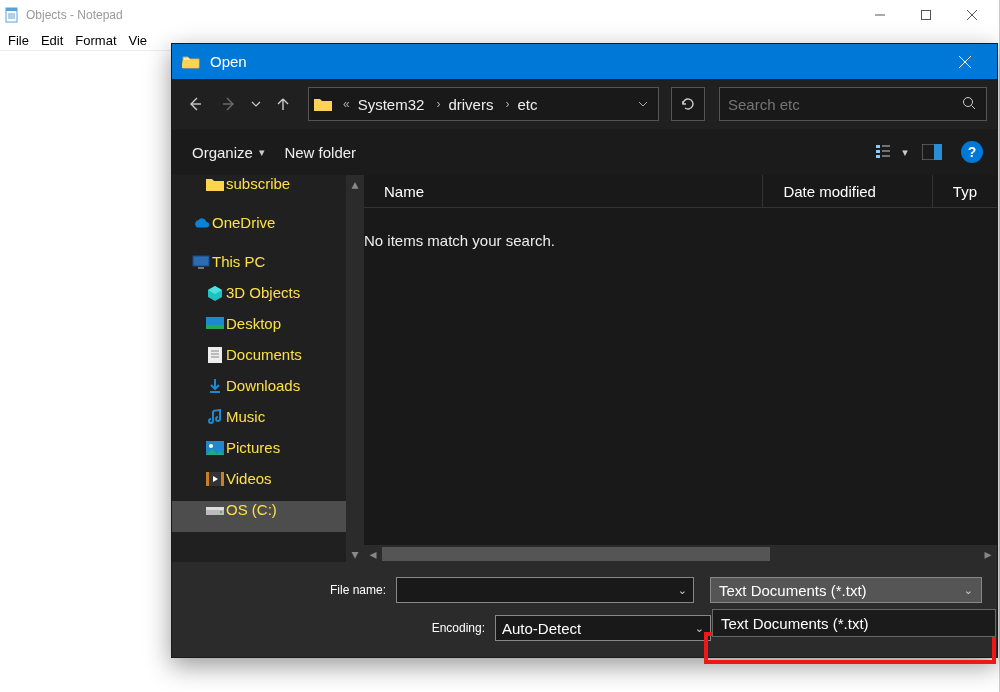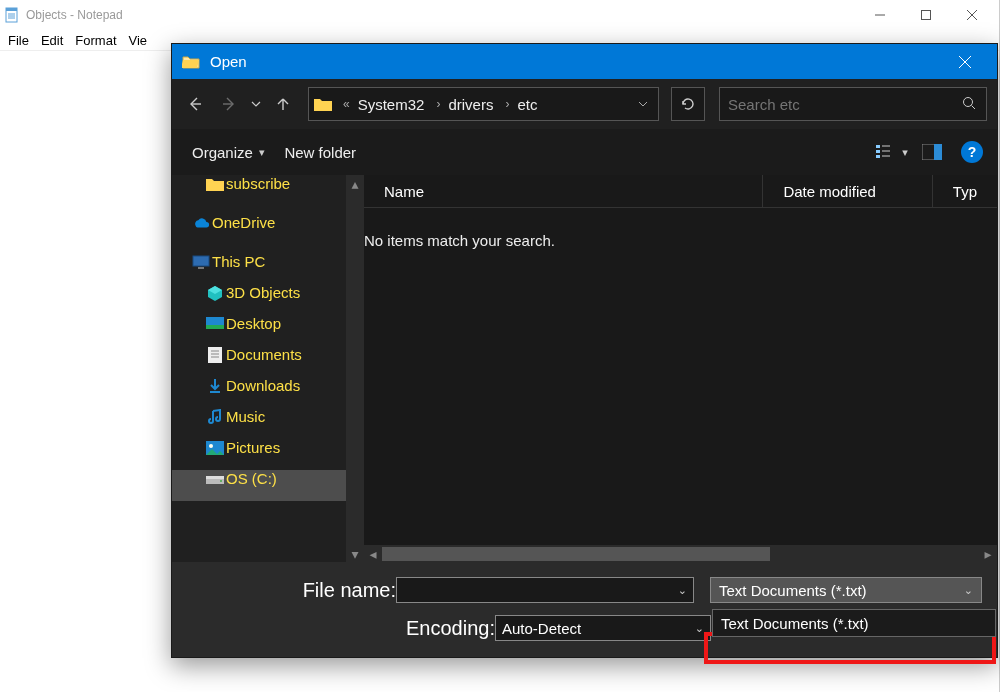--- a/index.html
+++ b/index.html
@@ -64,21 +64,21 @@
   .sort-arrow { position:absolute; top:-8px; left:50%; transform:translateX(-50%); color:#888; font-size:10px;}
   .file-body { flex:1; display:flex; align-items:flex-start; color:#eee; font-size:15px; padding-top: 24px;}
   .h-scroll { height:18px; background:#2b2b2b; display:flex; align-items:center; position:relative;}
   .h-scroll .arrow { width:18px; height:18px; display:flex; align-items:center; justify-content:center; color:#888; cursor:pointer;}
   .h-scroll .track { flex:1; height:100%; position:relative; }
   .h-scroll .thumb { position:absolute; left:0; top:2px; height:14px; width:65%; background:#555; cursor:pointer;}
 
   
   .bottom-panel { position:absolute; left:0; bottom:0; right:0; height:95px; background:#2b2b2b; padding:14px 12px 0 0; }
   .form-row { display:flex; align-items:center; margin-bottom:10px; height:28px;}
-  .form-row .lbl { width:224px; text-align:right; color:#fff; font-size:20px; }
+  .form-row .lbl { width:224px; text-align:right; color:#fff; font-size:12px; padding-right:10px; }
   .form-input { height:26px; background:#191919; border:1px solid #888; color:#fff; font-size:15px; padding:0 6px; display:flex; align-items:center; justify-content:space-between; cursor:pointer; }
   .form-input.fname { width:298px; }
   .form-input.enc { width:216px; }
   .ftype-select { width:272px; height:26px; background:#555; border:1px solid #888; color:#fff; font-size:15px; padding:0 8px; display:flex; align-items:center; justify-content:space-between; cursor:pointer; margin-left:16px; position:relative;}
   .ftype-drop { position:absolute; left:539px; top:571px; width:284px; background:#1b1b1b; border:1px solid #666; z-index:5; }
   .ftype-opt { height:26px; display:flex; align-items:center; padding:0 8px; color:#fff; font-size:15px; cursor:pointer; }
   .ftype-opt.selected { background:#0078d7; }
   .red-highlight { position:absolute; border:4px solid #ef1717; pointer-events:none; }
 
   .drop-chev { color:#ccc; font-size:11px; }
@@ -312,20 +312,31 @@
           <div class="nav-item indent">
             <span class="ico">
               <svg width="18" height="14" viewBox="0 0 18 14">
                 <rect x="0" y="0" width="18" height="14" fill="#1e88d0"></rect>
                 <circle cx="5" cy="5" r="2" fill="#ffe"></circle>
                 <path d="M0 14 l6 -6 l5 5 l3 -3 l4 4 v0 h-18z" fill="#2a7"></path>
               </svg>
             </span>
             <span>Pictures</span>
           </div>
+          <div class="nav-item indent">
+            <span class="ico">
+              <svg width="18" height="14" viewBox="0 0 18 14">
+                <rect x="0" y="0" width="18" height="14" fill="#333"></rect>
+                <rect x="0" y="0" width="3" height="14" fill="#c88028"></rect>
+                <rect x="15" y="0" width="3" height="14" fill="#c88028"></rect>
+                <path d="M7 4 l5 3 l-5 3 z" fill="#fff"></path>
+              </svg>
+            </span>
+            <span>Videos</span>
+          </div>
           <div class="nav-item indent selected">
             <span class="ico">
               <svg width="18" height="14" viewBox="0 0 18 14">
                 <rect x="0" y="4" width="18" height="8" fill="#bbb"></rect>
                 <rect x="0" y="4" width="18" height="3" fill="#ddd"></rect>
                 <circle cx="15" cy="9" r="1" fill="#4a4"></circle>
               </svg>
             </span>
             <span>OS (C:)</span>
           </div>

